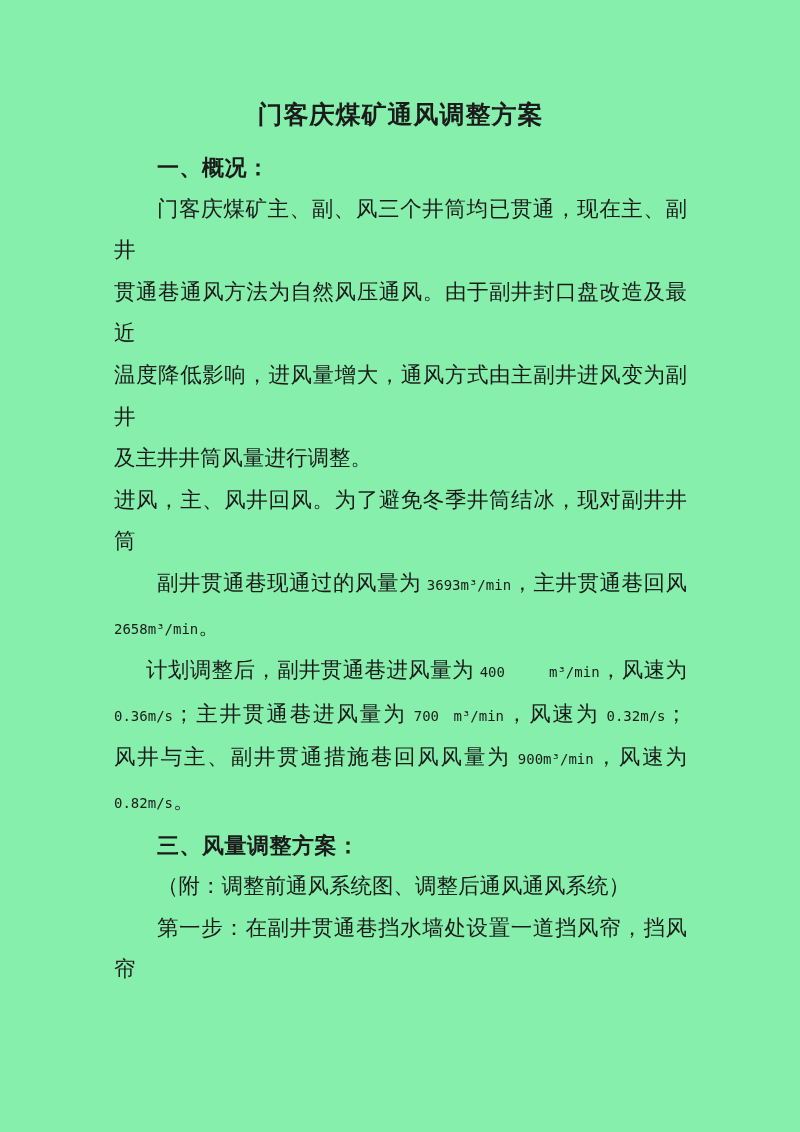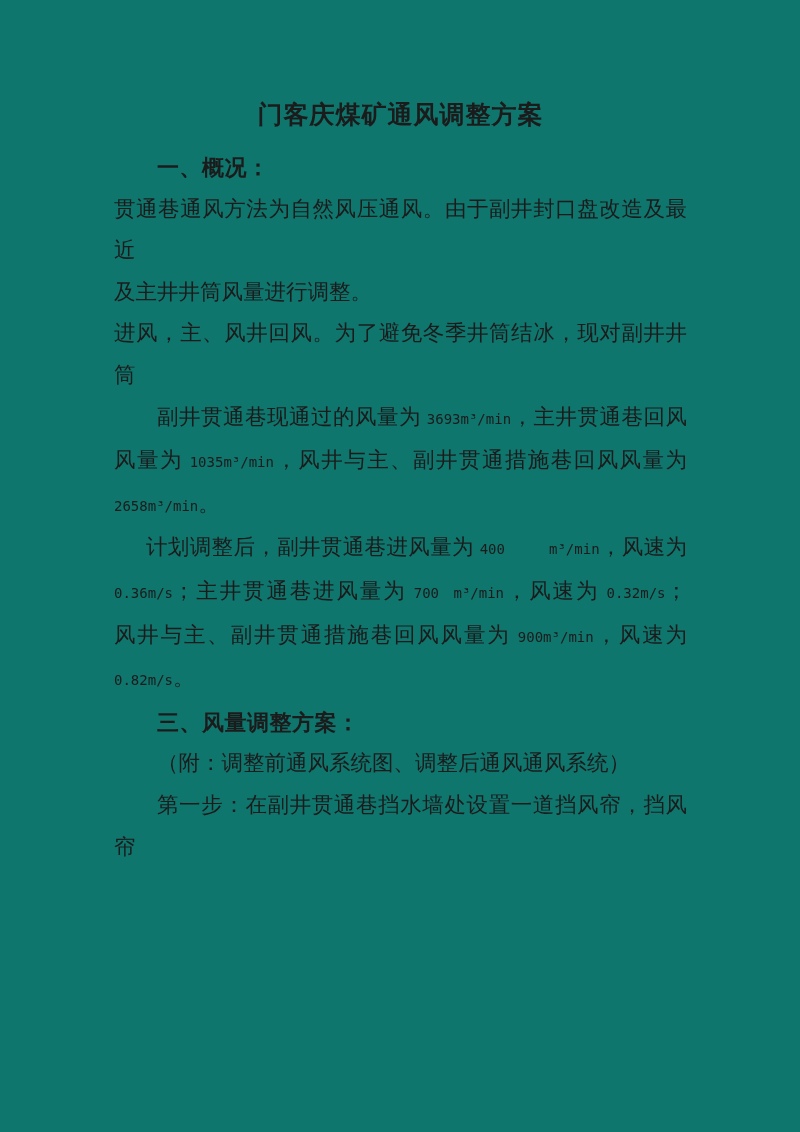--- a/index.html
+++ b/index.html
@@ -4,21 +4,21 @@
 <style>
   html, body {
     margin: 0;
     padding: 0;
     background: #ffffff;
   }
   .page {
     position: relative;
     width: 800px;
     height: 1132px;
-    background: #0f766e;
+    background: #86efac;
     overflow: hidden;
     font-family: "Liberation Serif", "DejaVu Serif", serif;
     color: #1b1b1b;
   }
   .content {
     position: absolute;
     left: 114px;
     top: 90px;
     width: 573px;
   }
@@ -60,27 +60,28 @@
 <body>
 
 <div class="page">
   <div class="content">
     <div class="doc-title">门客庆煤矿通风调整方案</div>
     <div id="doc-body">
         <div class="paragraph heading">
           <div class="line flush" style="text-indent: 43px;">一、概况：</div>
         </div>
         <div class="paragraph">
+          <div class="line" style="text-indent: 43px;">门客庆煤矿主、副、风三个井筒均已贯通，现在主、副井</div>
           <div class="line">贯通巷通风方法为自然风压通风。由于副井封口盘改造及最近</div>
+          <div class="line">温度降低影响，进风量增大，通风方式由主副井进风变为副井</div>
           <div class="line flush">及主井井筒风量进行调整。</div>
           <div class="line">进风，主、风井回风。为了避免冬季井筒结冰，现对副井井筒</div>
         </div>
         <div class="paragraph">
           <div class="line" style="text-indent: 43px;">副井贯通巷现通过的风量为 <span class="latin">3693m³/min</span>，主井贯通巷回风</div>
-          <div class="line">风量为 <span class="latin">1035m³/min</span>，风井与主、副井贯通措施巷回风风量为</div>
           <div class="line flush"><span class="latin">2658m³/min</span>。</div>
         </div>
         <div class="paragraph">
           <div class="line" style="text-indent: 32px;">计划调整后，副井贯通巷进风量为 <span class="latin">400</span>　　<span class="latin">m³/min</span>，风速为</div>
           <div class="line"><span class="latin">0.36m/s</span>；主井贯通巷进风量为 <span class="latin">700</span>  <span class="latin">m³/min</span>，风速为 <span class="latin">0.32m/s</span>；</div>
           <div class="line">风井与主、副井贯通措施巷回风风量为 <span class="latin">900m³/min</span>，风速为</div>
           <div class="line flush"><span class="latin">0.82m/s</span>。</div>
         </div>
         <div class="paragraph heading">
           <div class="line flush" style="text-indent: 43px;">三、风量调整方案：</div>

